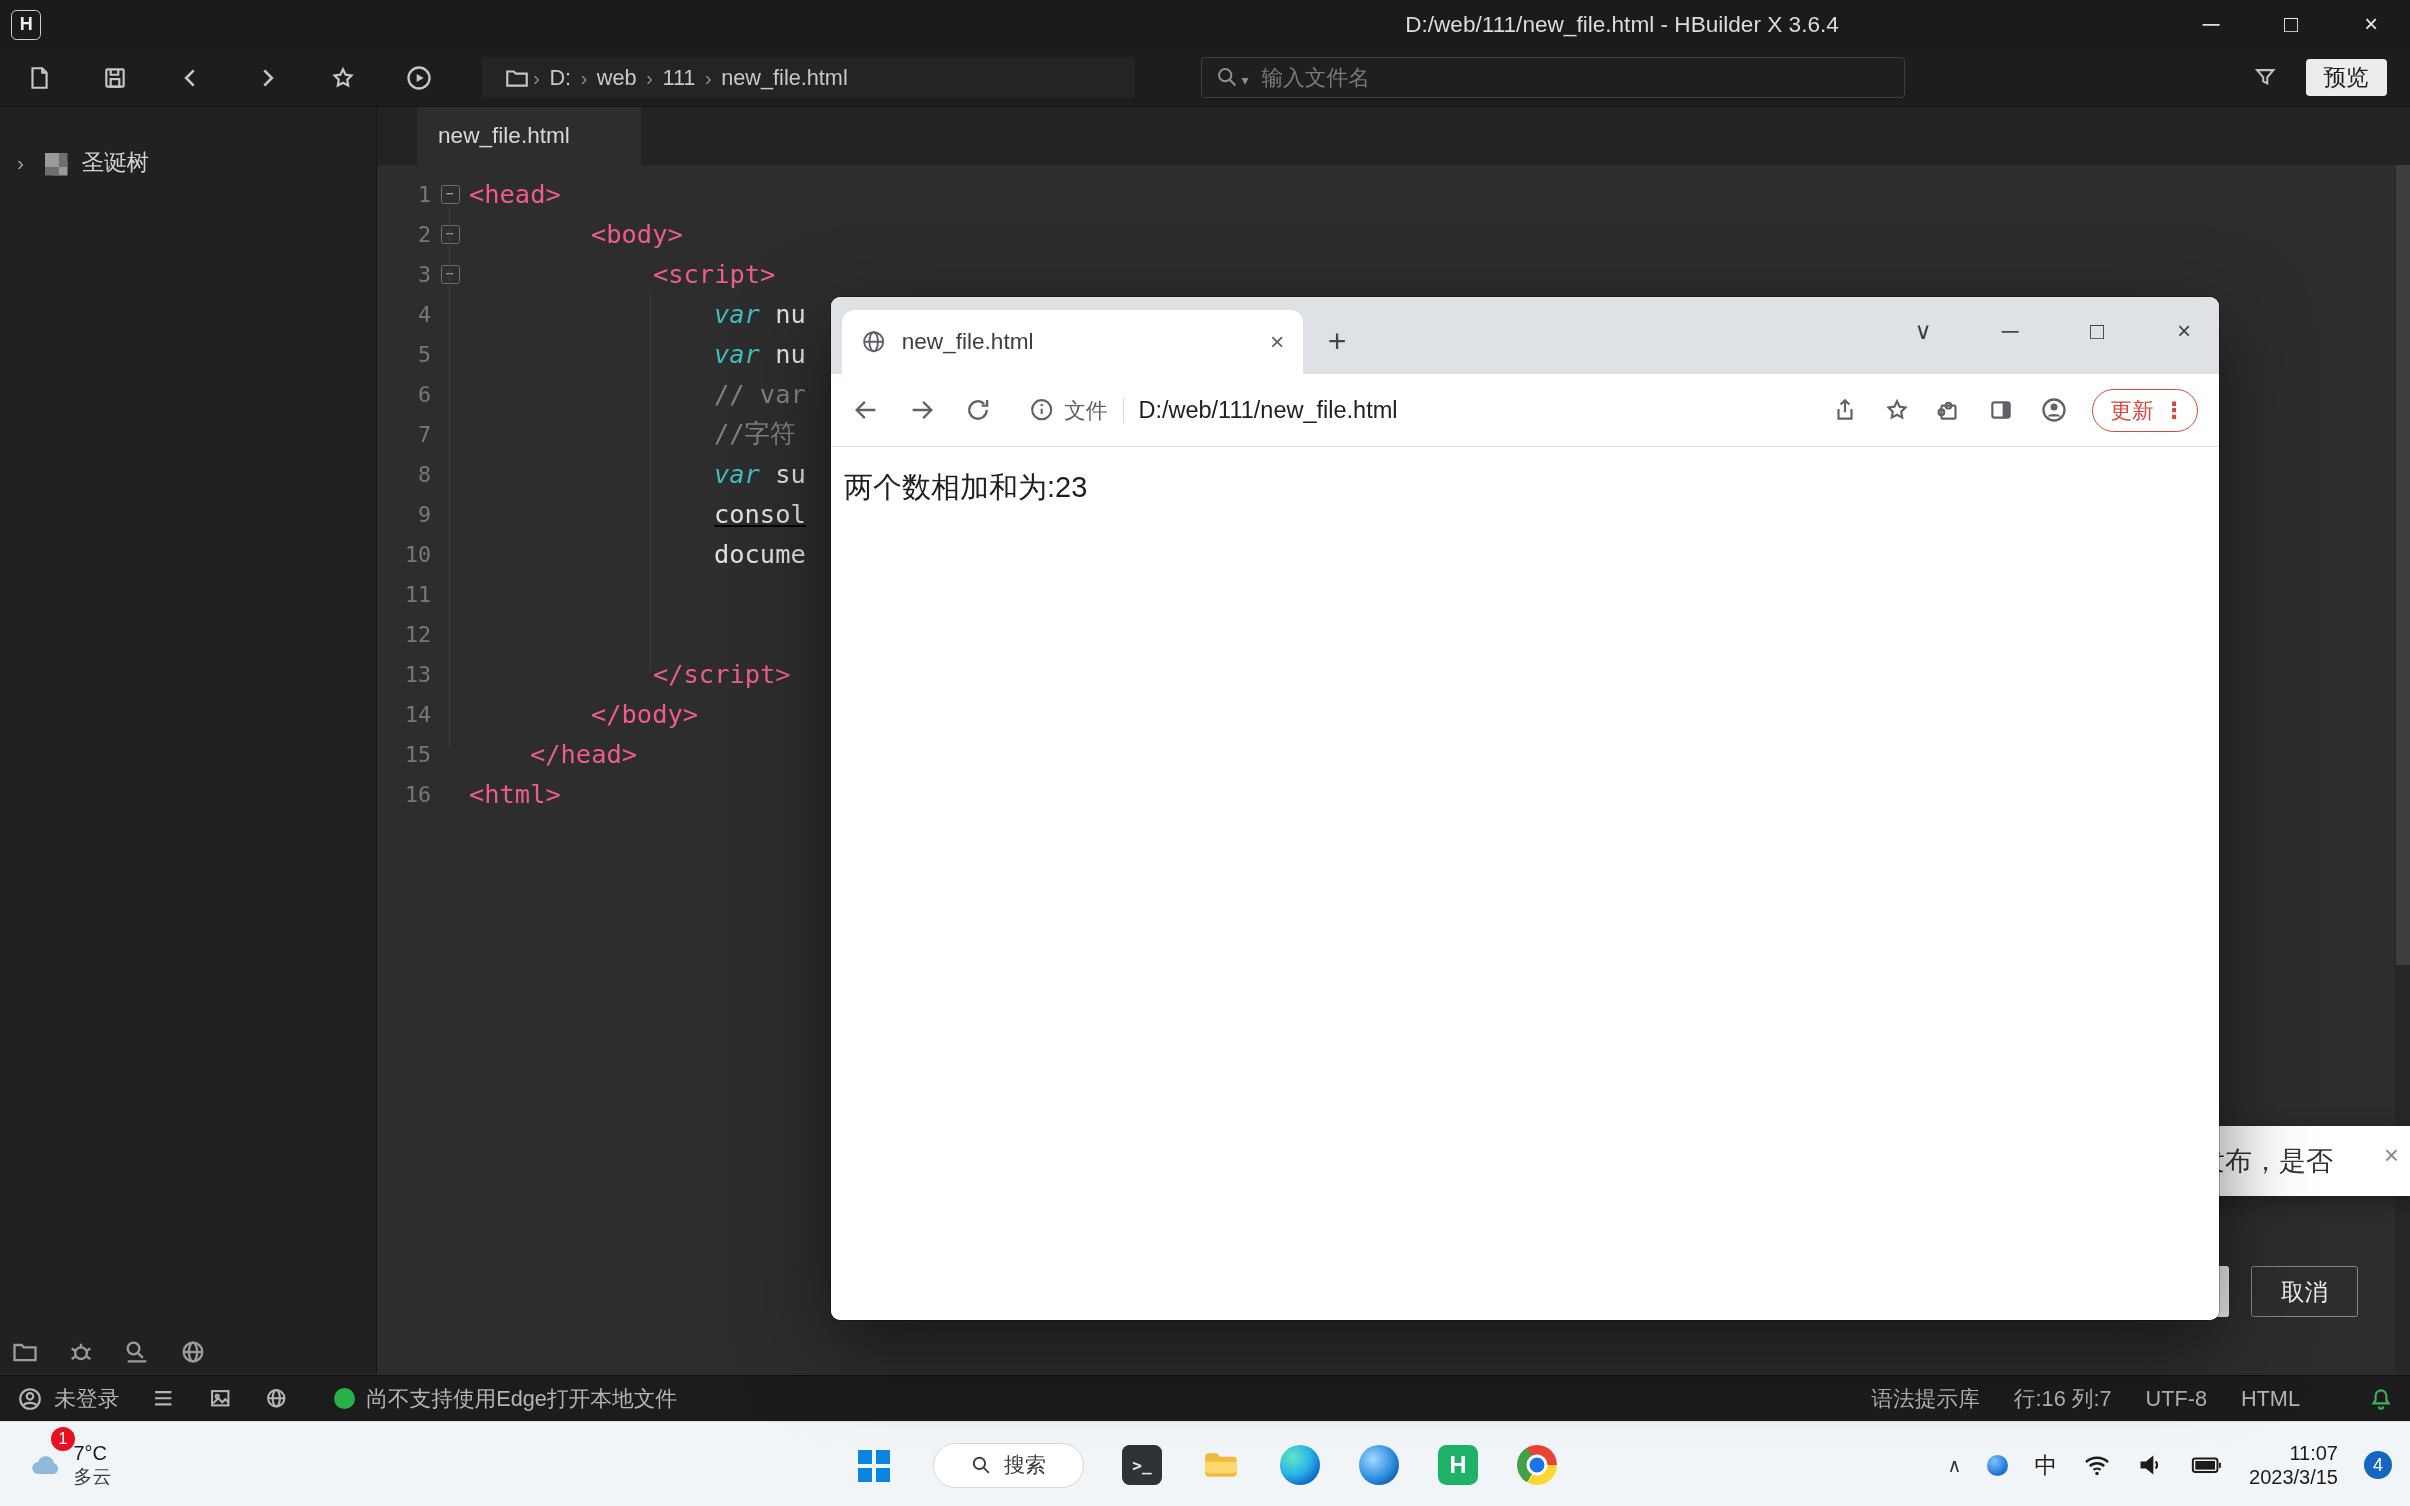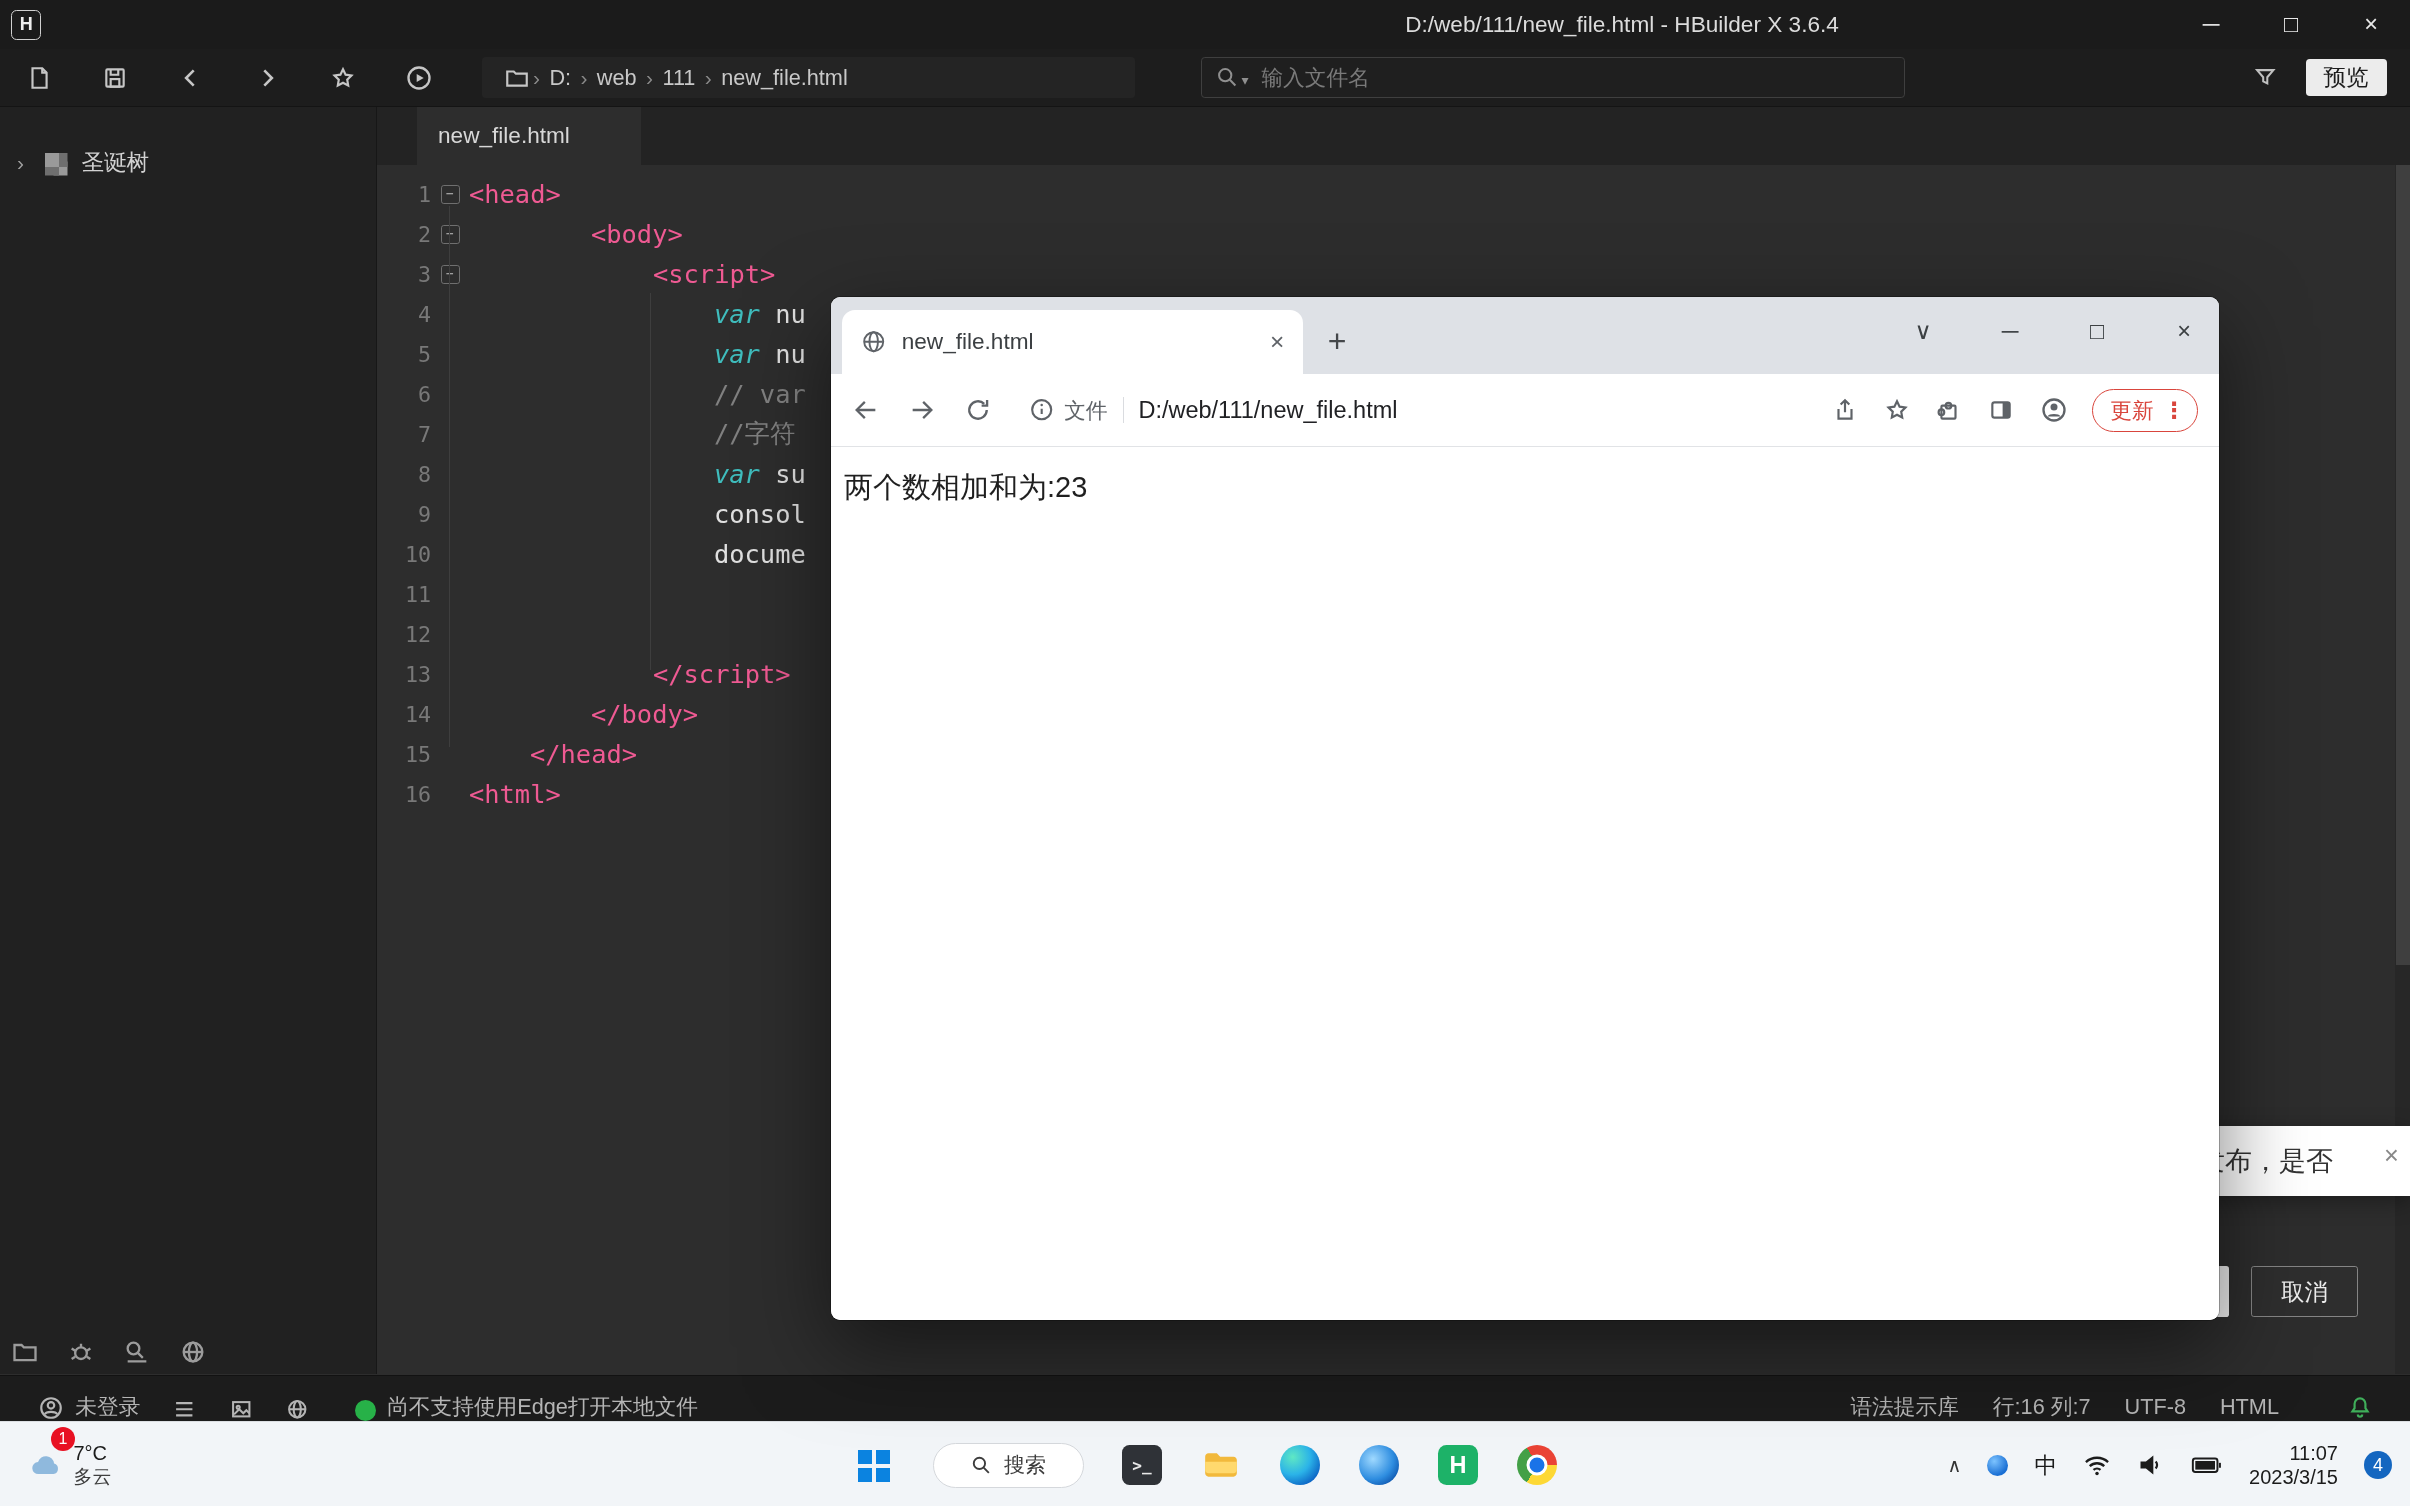--- a/index.html
+++ b/index.html
@@ -80,21 +80,21 @@
 .b-scheme{margin-left:9.4px;font-size:21.7px;color:#5f6368;white-space:nowrap}
 .b-div{width:0.9px;height:26px;background:#dadce0;margin:0 15px}
 .b-url{font-size:23.5px;color:#202124;white-space:nowrap}
 .b-right{margin-left:auto;display:flex;align-items:center}
 .b-ric{margin-left:26px;display:flex;align-items:center}
 .update-chip{margin-left:24.5px;height:43px;border:1.9px solid #d9453c;border-radius:21.7px;display:flex;align-items:center;padding:0 11.3px 0 17px;color:#d9453c;font-size:21.7px;gap:9.4px}
 .update-dots{font-size:22.6px;font-weight:bold}
 .b-content{flex:1;background:#fff;padding:21px 13px;font-size:29px;color:#1f1f1f}
 
 
-.statusbar{position:absolute;left:0;top:1375px;width:100%;height:46px;background:#1c1c1c;border-top:0.9px solid #121212;display:flex;align-items:flex-end;color:#b5b5b5;font-size:21.7px;padding:0 38px}
+.statusbar{position:absolute;left:0;top:1375px;width:100%;height:46px;background:#1c1c1c;border-top:0.9px solid #121212;display:flex;align-items:center;color:#b5b5b5;font-size:21.7px;padding:0 17px}
 .sb-item{display:flex;align-items:center;white-space:nowrap}
 .sb-gap{margin-left:32px}
 .sb-text-gap{margin-left:11.3px}
 .sb-right{margin-left:auto;display:flex;align-items:center;gap:34px}
 .dot{width:21px;height:21px;border-radius:50%}
 .dot-green{background:#27b148}
 .dot-red{background:#e05044}
 
 
 .taskbar{position:absolute;left:0;top:1421px;width:100%;height:86px;background:#f2f5f8;border-top:0.9px solid #dcdfe3}
@@ -292,21 +292,21 @@
               <span class="code-text" style="padding-left: 245px;"><span class="tok-cm">//字符</span></span>
             </div>
             <div class="code-line">
               <span class="ln">8</span>
               <span class="fold-cell"></span>
               <span class="code-text" style="padding-left: 245px;"><span class="tok-kw">var</span><span class="tok-pl"> su</span></span>
             </div>
             <div class="code-line">
               <span class="ln">9</span>
               <span class="fold-cell"></span>
-              <span class="code-text" style="padding-left: 245px;"><span class="tok-pl">consol</span></span>
+              <span class="code-text" style="padding-left: 245px; text-decoration: underline;"><span class="tok-pl">consol</span></span>
             </div>
             <div class="code-line">
               <span class="ln">10</span>
               <span class="fold-cell"></span>
               <span class="code-text" style="padding-left: 245px;"><span class="tok-pl">docume</span></span>
             </div>
             <div class="code-line">
               <span class="ln">11</span>
               <span class="fold-cell"></span>
               <span class="code-text" style="padding-left: 0px;"></span>

